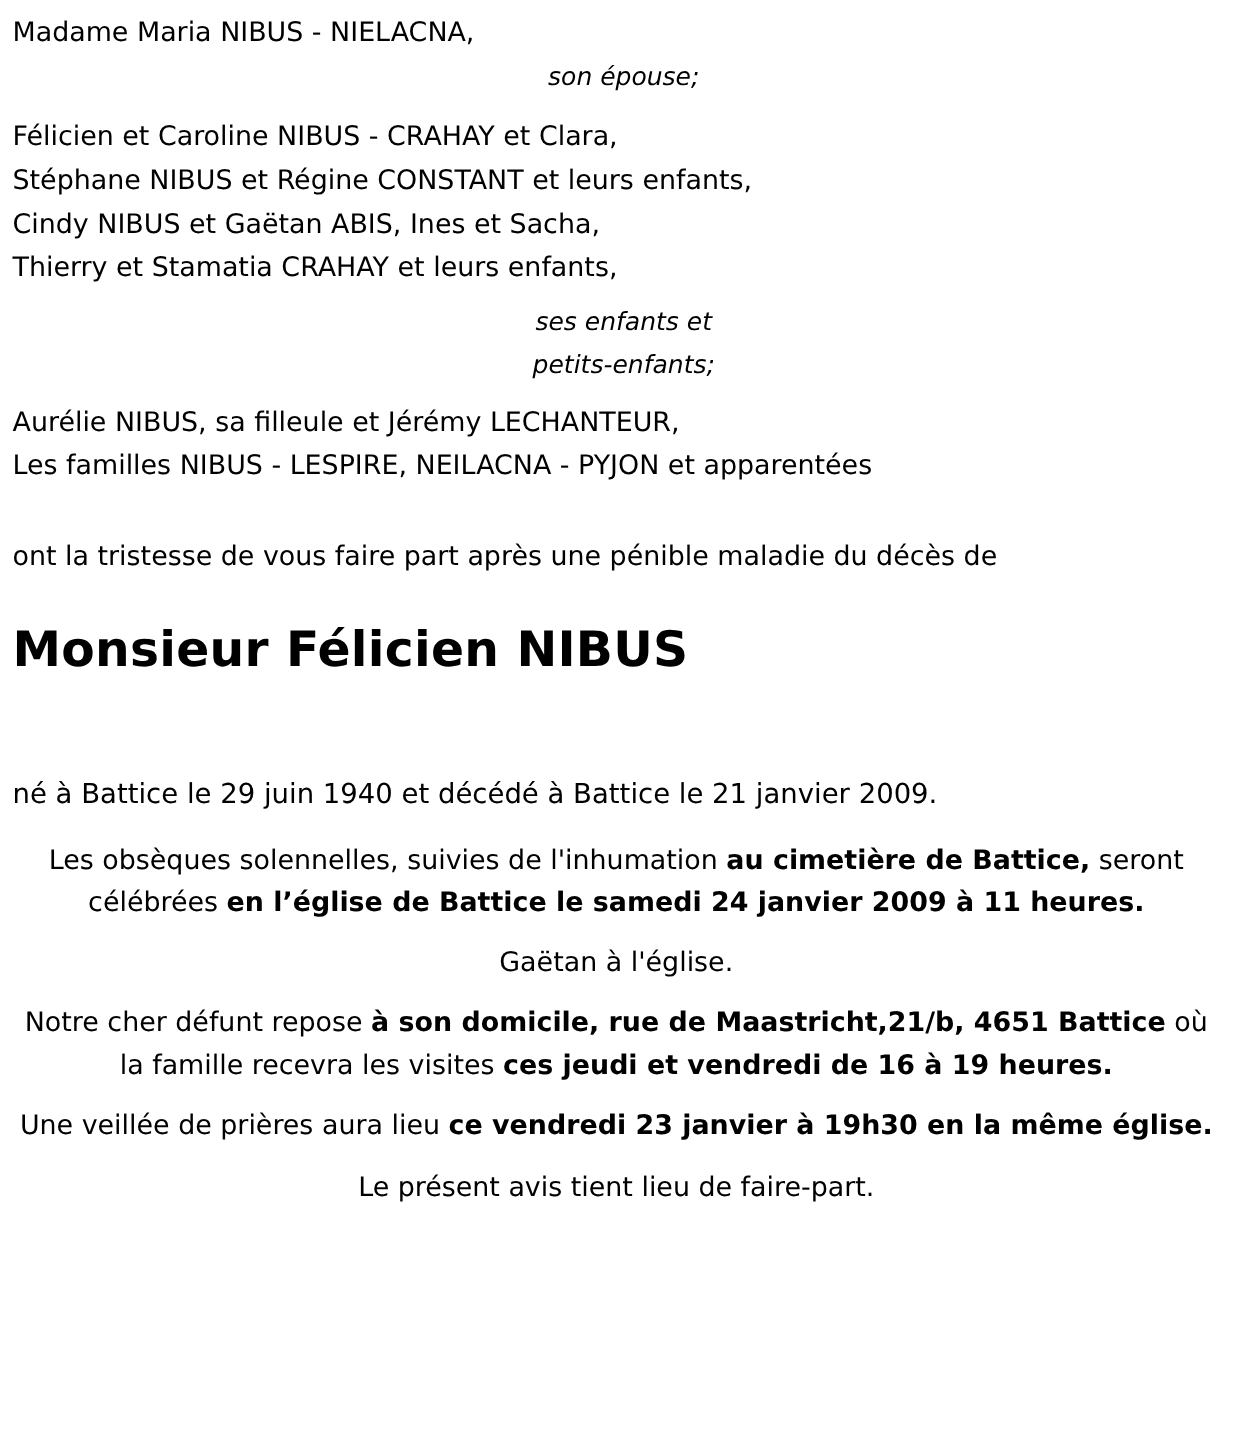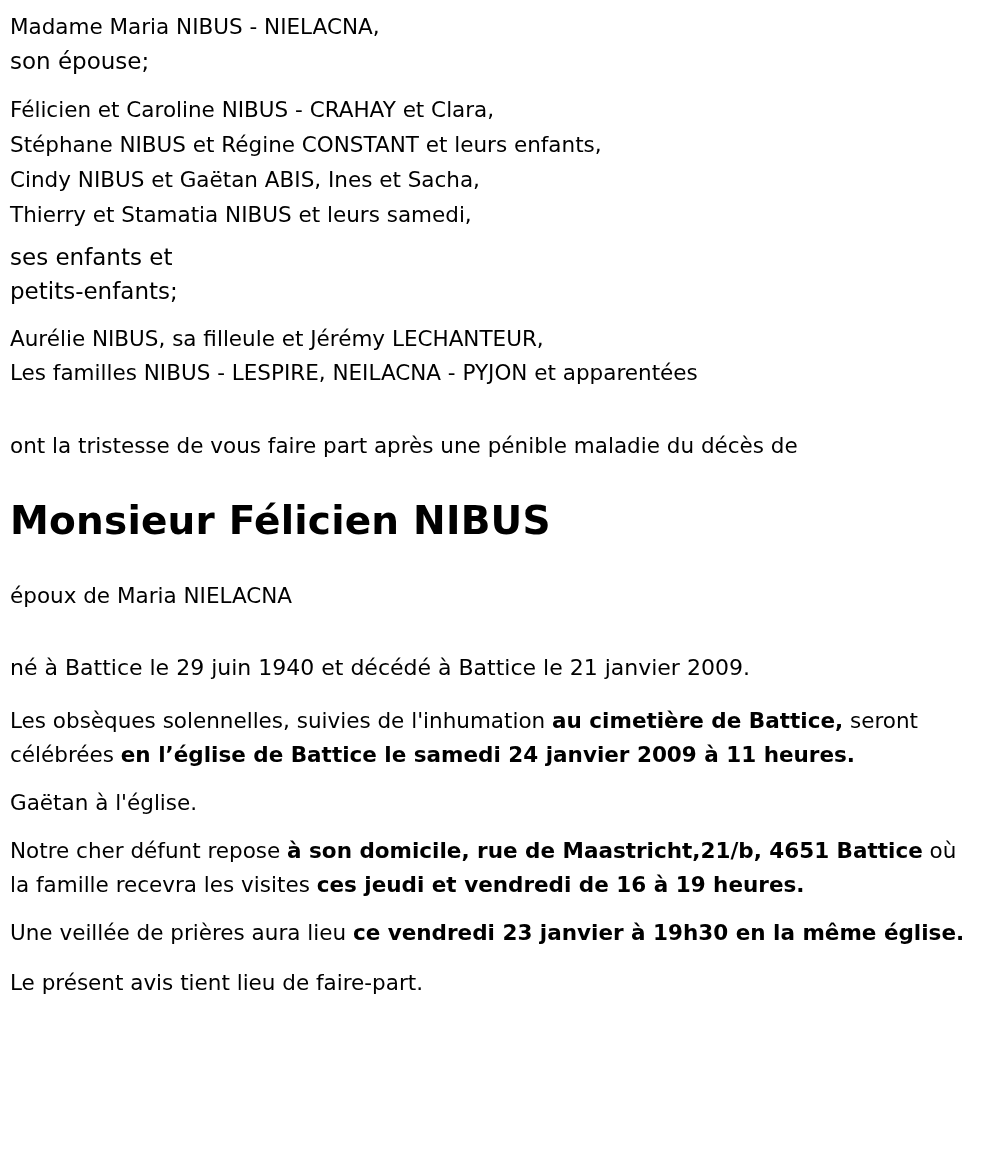--- a/index.html
+++ b/index.html
@@ -17,22 +17,23 @@
     width: 1000px;
     box-sizing: border-box;
     padding: 10px 8px 10px 10px;
   }
   .line {
     font-size: 21.5px;
     line-height: 34px;
     white-space: pre-wrap;
   }
   .right-italic {
-    text-align: left;
-    font-size: 23px;
+    font-style: italic;
+    text-align: center;
+    font-size: 20px;
     line-height: 34px;
     padding-right: 4px;
   }
   .gap-8 { height: 8px; }
   .gap-14 { height: 14px; }
   .gap-20 { height: 20px; }
   .gap-34 { height: 34px; }
   .gap-40 { height: 40px; }
 
   .family-block .line { line-height: 35px; }
@@ -53,38 +54,39 @@
     line-height: 32px;
   }
   .birth-death {
     font-size: 22px;
     line-height: 32px;
   }
   .para {
     font-size: 21.5px;
     line-height: 34px;
     max-width: 966px;
+    text-align: center;
   }
   .para b { font-weight: bold; }
 </style>
 </head>
 <body>
 
 <div class="page">
 
   <div class="line">Madame Maria NIBUS - NIELACNA,</div>
   <div class="right-italic">son épouse;</div>
 
   <div class="gap-14"></div>
 
   <div class="family-block">
     <div class="line">Félicien et Caroline NIBUS - CRAHAY et Clara,</div>
     <div class="line">Stéphane NIBUS et Régine CONSTANT et leurs enfants,</div>
     <div class="line">Cindy NIBUS et Gaëtan ABIS, Ines et Sacha,</div>
-    <div class="line">Thierry et Stamatia NIBUS et leurs samedi,</div>
+    <div class="line">Thierry et Stamatia CRAHAY et leurs enfants,</div>
   </div>
 
   <div class="gap-8"></div>
 
   <div class="right-italic">ses enfants et</div>
   <div class="right-italic">petits-enfants;</div>
 
   <div class="gap-14"></div>
 
   <div class="line">Aurélie NIBUS, sa filleule et Jérémy LECHANTEUR,</div>
@@ -93,21 +95,20 @@
   <div class="gap-34"></div>
 
   <div class="announce">ont la tristesse de vous faire part après une pénible maladie du décès de</div>
 
   <div class="gap-40"></div>
 
   <div class="deceased-name">Monsieur Félicien NIBUS</div>
 
   <div class="gap-40"></div>
 
-  <div class="spouse-of">époux de Maria NIELACNA</div>
 
   <div class="gap-40"></div>
 
   <div class="birth-death">né à Battice le 29 juin 1940 et décédé à Battice le 21 janvier 2009.</div>
 
   <div class="gap-20"></div>
 
   <div id="paragraphs">
       <div class="para"><span>Les obsèques solennelles, suivies de l'inhumation </span><b>au cimetière de Battice,</b><span> seront célébrées </span><b>en l’église de Battice le samedi 24 janvier 2009 à 11 heures.</b></div>
       <div class="para" style="margin-top: 14px;"><span>Gaëtan à l'église.</span></div>

